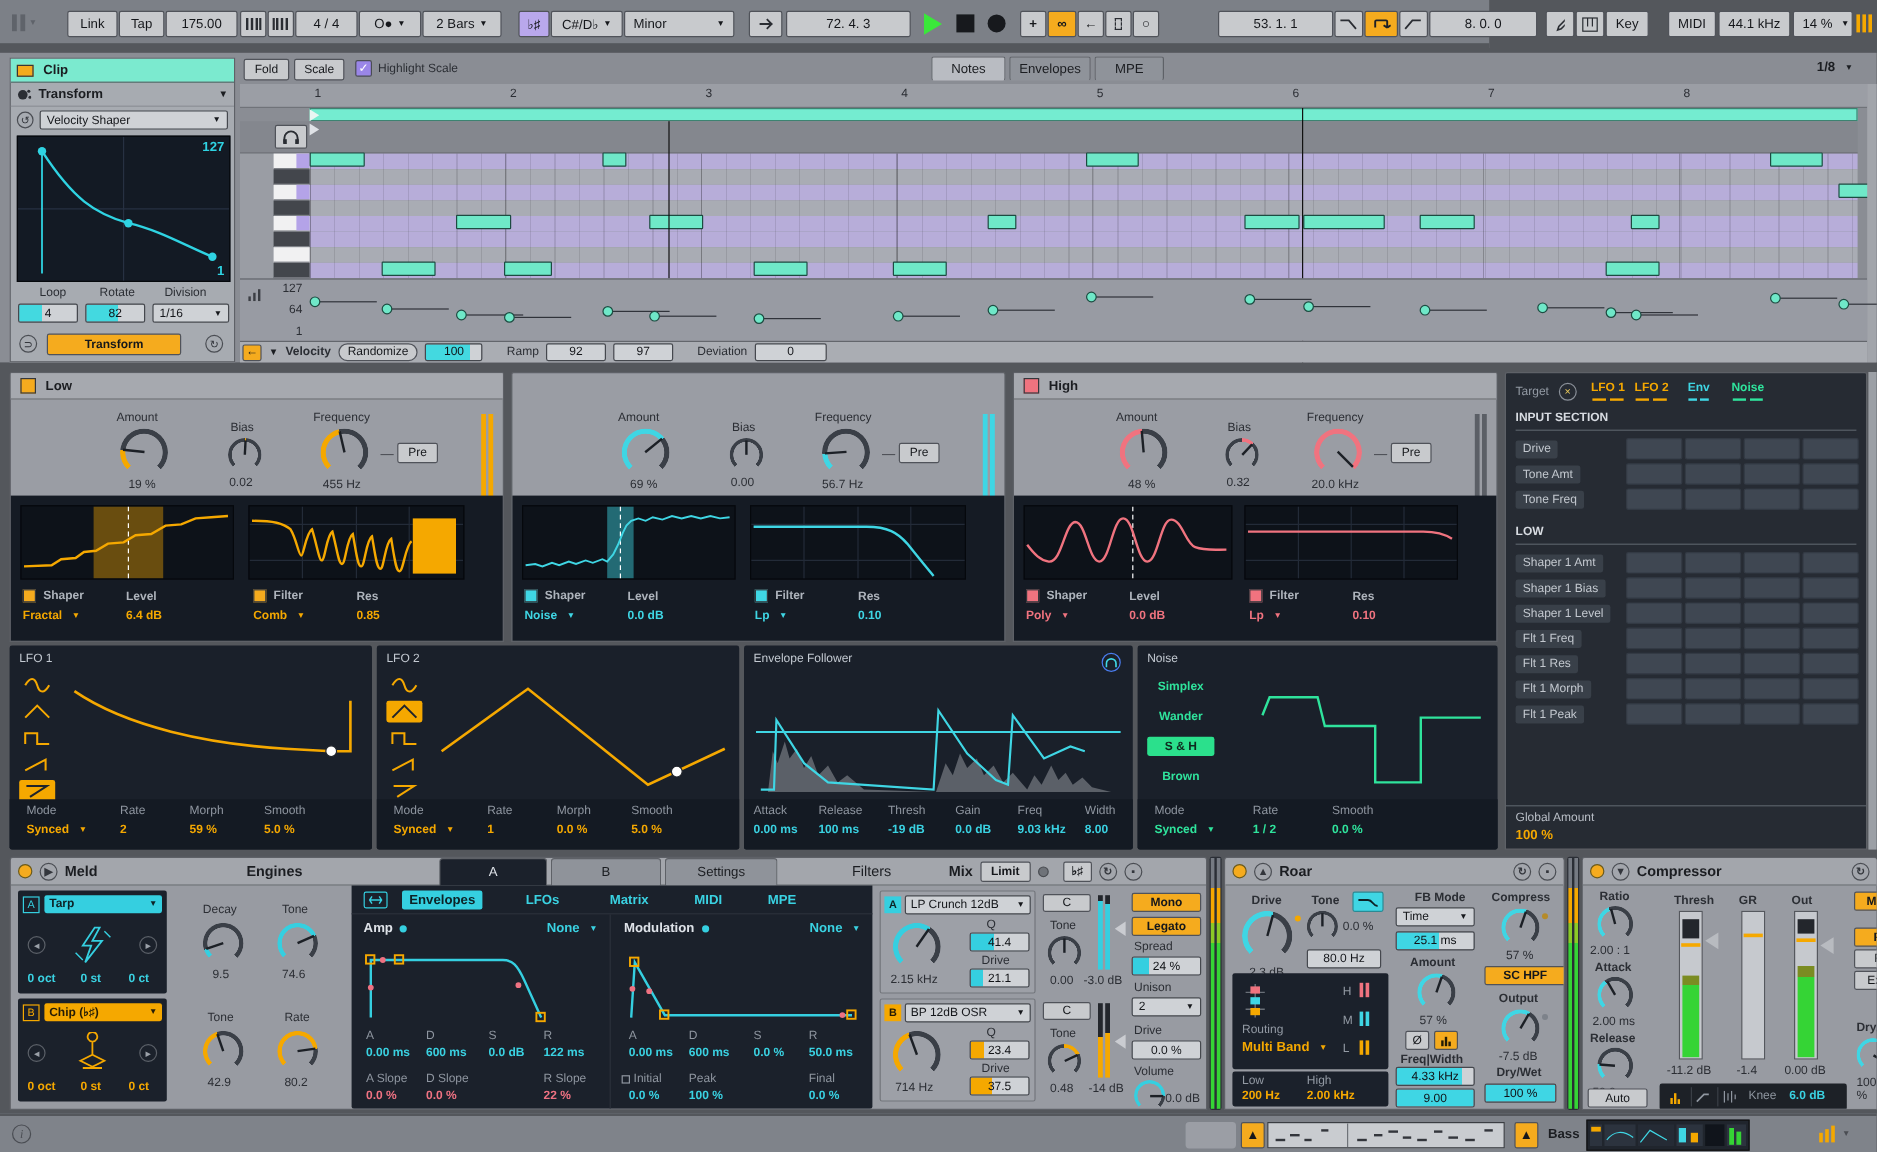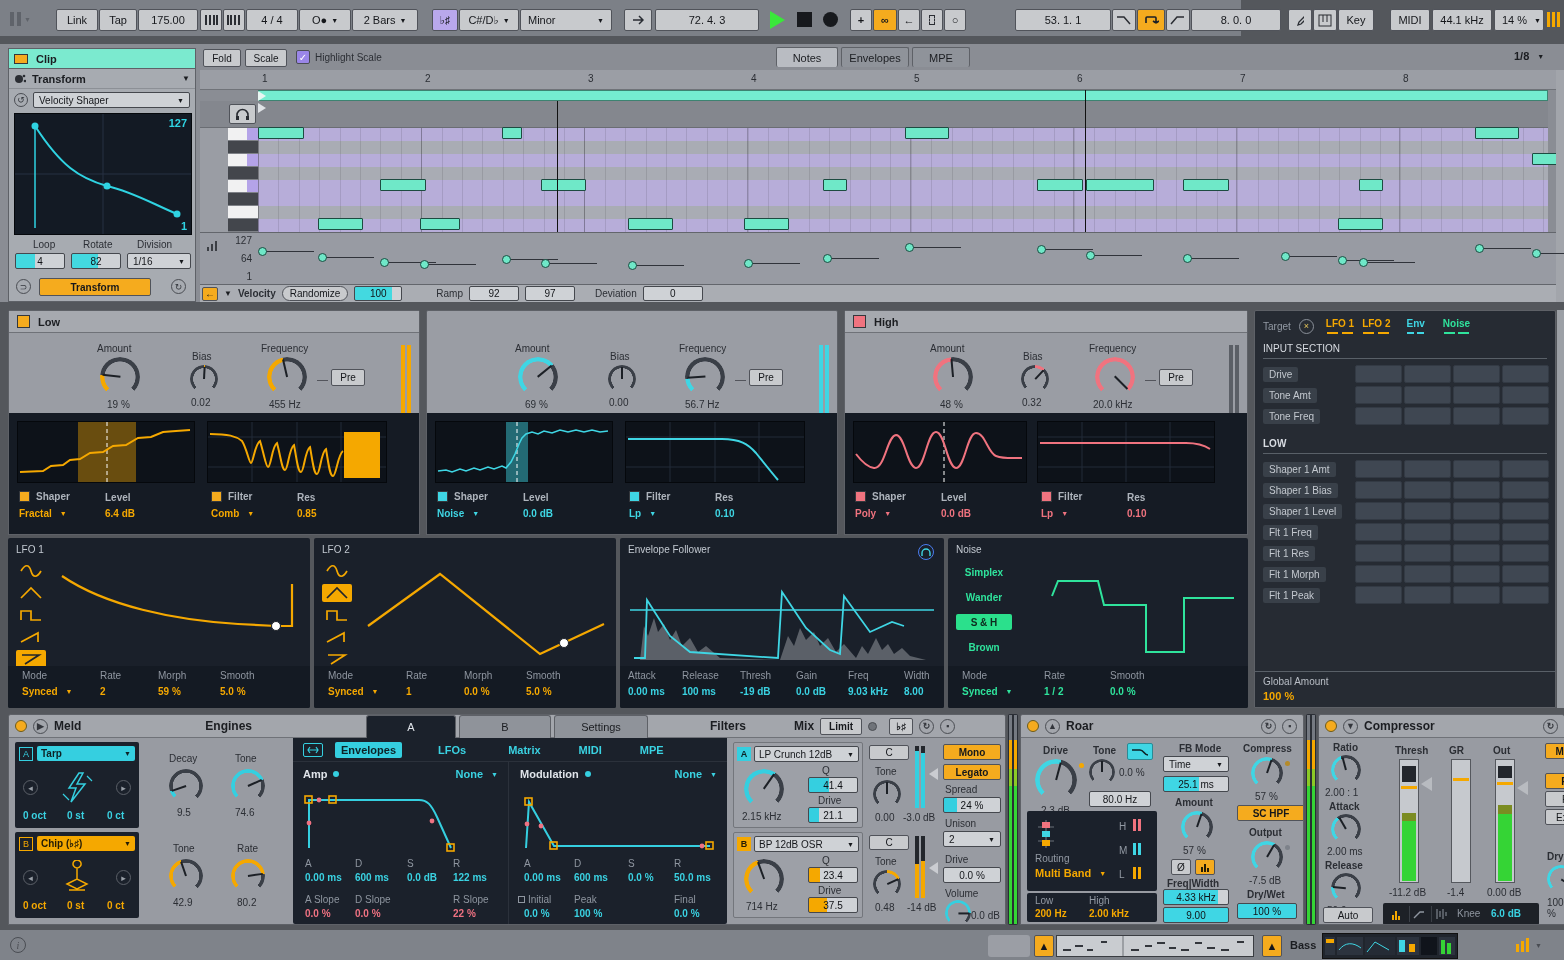--- a/index.html
+++ b/index.html
@@ -387,21 +387,21 @@
       </div>
 
     <div class="ab f" style="left:0;top:214px;width:1356px;height:18px;background:#aaadb3;border-top:1px solid #63666c;gap:6px;padding:0 2px">
       <span class="btn org sm" style="width:16px;height:14px;padding:0">←</span>
       <span style="font-size:8px">▼</span>
       <span class="lblg" style="font-weight:bold">Velocity</span>
       <span class="btn sm" style="border-radius:8px;height:15px">Randomize</span>
       <span class="pfield" style="position:static;width:48px;height:15px;--c:#43d9e0;--f:80%">
           <span>100</span>
         </span>
-      <span class="lblg" style="margin-left:28px">Ramp</span>
+      <span class="lblg" style="margin-left:14px">Ramp</span>
       <span class="fieldw" style="width:50px;height:15px">92</span>
       <span class="fieldw" style="width:50px;height:15px">97</span>
       <span class="lblg" style="margin-left:14px">Deviation</span>
       <span class="fieldw" style="width:60px;height:15px">0</span>
     </div>
   </div>
   <div class="ab" style="right:0;top:26px;width:8px;height:232px;background:#a2a5ab"></div>
 </div>
 
 <div class="band" style="left:8px;width:412px">
@@ -763,21 +763,21 @@
 
 <div class="ab" style="left:1254px;top:310px;width:302px;height:398px;background:#262b33;border:1px solid #5e6167;border-radius:2px 2px 0 0">
   <div class="f" style="height:30px;padding:0 8px;gap:8px">
     <span class="dlbl">Target</span>
     <span style="width:15px;height:15px;border:1px solid #8a9099;border-radius:50%;color:#e7c75a;font-size:9px;display:flex;align-items:center;justify-content:center">×</span>
     <span class="src" style="color:#f5a800;margin-left:4px">LFO 1</span>
     <span class="src" style="color:#f5a800">LFO 2</span>
     <span class="src" style="color:#3fd6e4;margin-left:8px">Env</span>
     <span class="src" style="color:#2fe39c;margin-left:10px">Noise</span>
   </div>
-  <div style="padding:2px 8px 4px 8px;font-weight:normal;color:#d8dce2;font-size:10px"><span>INPUT SECTION</span></div>
+  <div style="padding:2px 8px 4px 8px;font-weight:bold;color:#d8dce2;font-size:10px"><span>INPUT SECTION</span></div>
   <div style="height:1px;background:#596068;margin:0 8px 6px 8px"></div>
   <div id="mx-rows1" style="position:relative">
       <div class="mrow" style="position: relative;">
         <span class="mchip">Drive</span>
         <div class="mcells">
           <span class="mcell"></span>
           <span class="mcell"></span>
           <span class="mcell"></span>
           <span class="mcell"></span>
         </div>
@@ -874,21 +874,21 @@
   </div>
 </div>
 <div class="ab" style="left:1557px;top:310px;width:7px;height:398px;background:#9ca0a6"></div>
 
 <div class="device" style="left:8px;width:998px">
   <div class="dhead">
     <span class="led"></span>
     <span class="cico">▶</span>
     <span>Meld</span>
     <span style="font-weight:bold;margin-left:118px">Engines</span>
-    <span style="font-weight:bold;margin-left:452px">Filters</span>
+    <span style="font-weight:normal;margin-left:452px">Filters</span>
     <span style="font-weight:bold;margin-left:42px">Mix</span>
     <span class="btn sm" style="width:42px;height:17px">Limit</span>
     <span style="width:9px;height:9px;border-radius:50%;background:#6f7379;border:1px solid #4a4d52"></span>
     <span class="btn sm" style="width:24px;height:17px;margin-left:6px">♭♯</span>
     <span class="cico">↻</span>
     <span class="cico">▪</span>
   </div>
 
   <div class="epanel" style="left:6px;top:27px;width:124px;height:86px">
     <div class="f" style="padding:4px;gap:4px">

